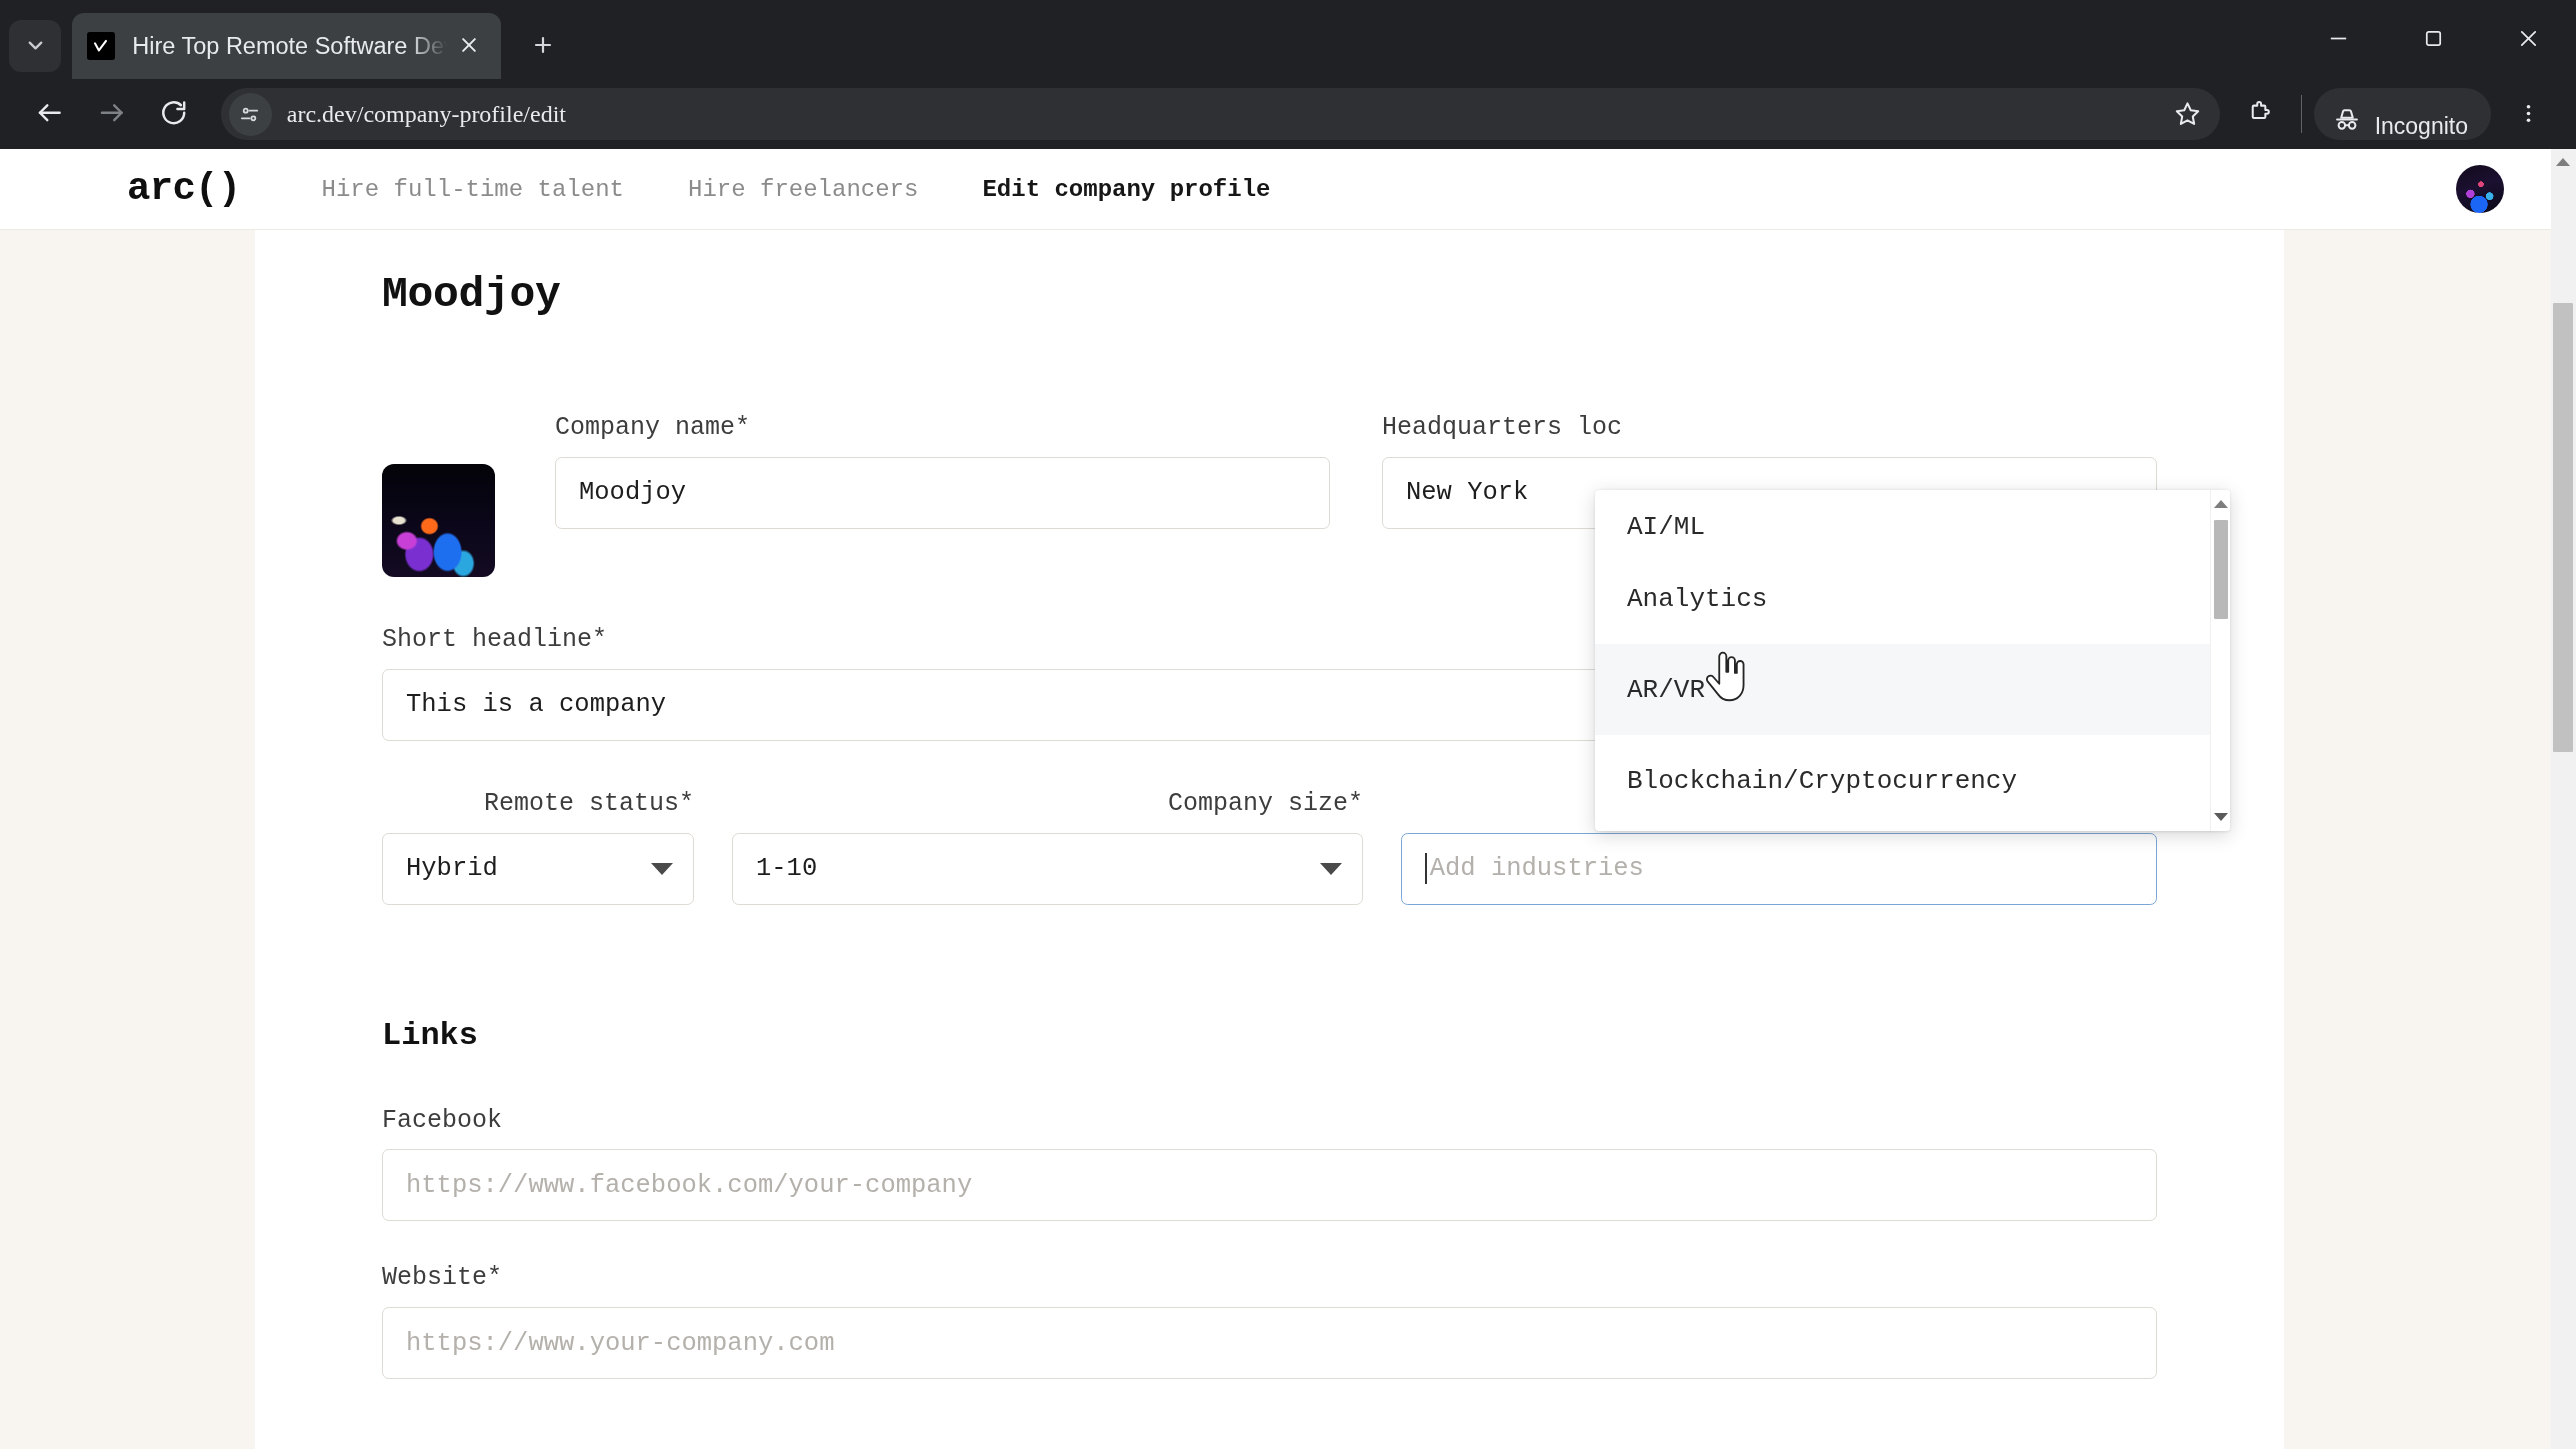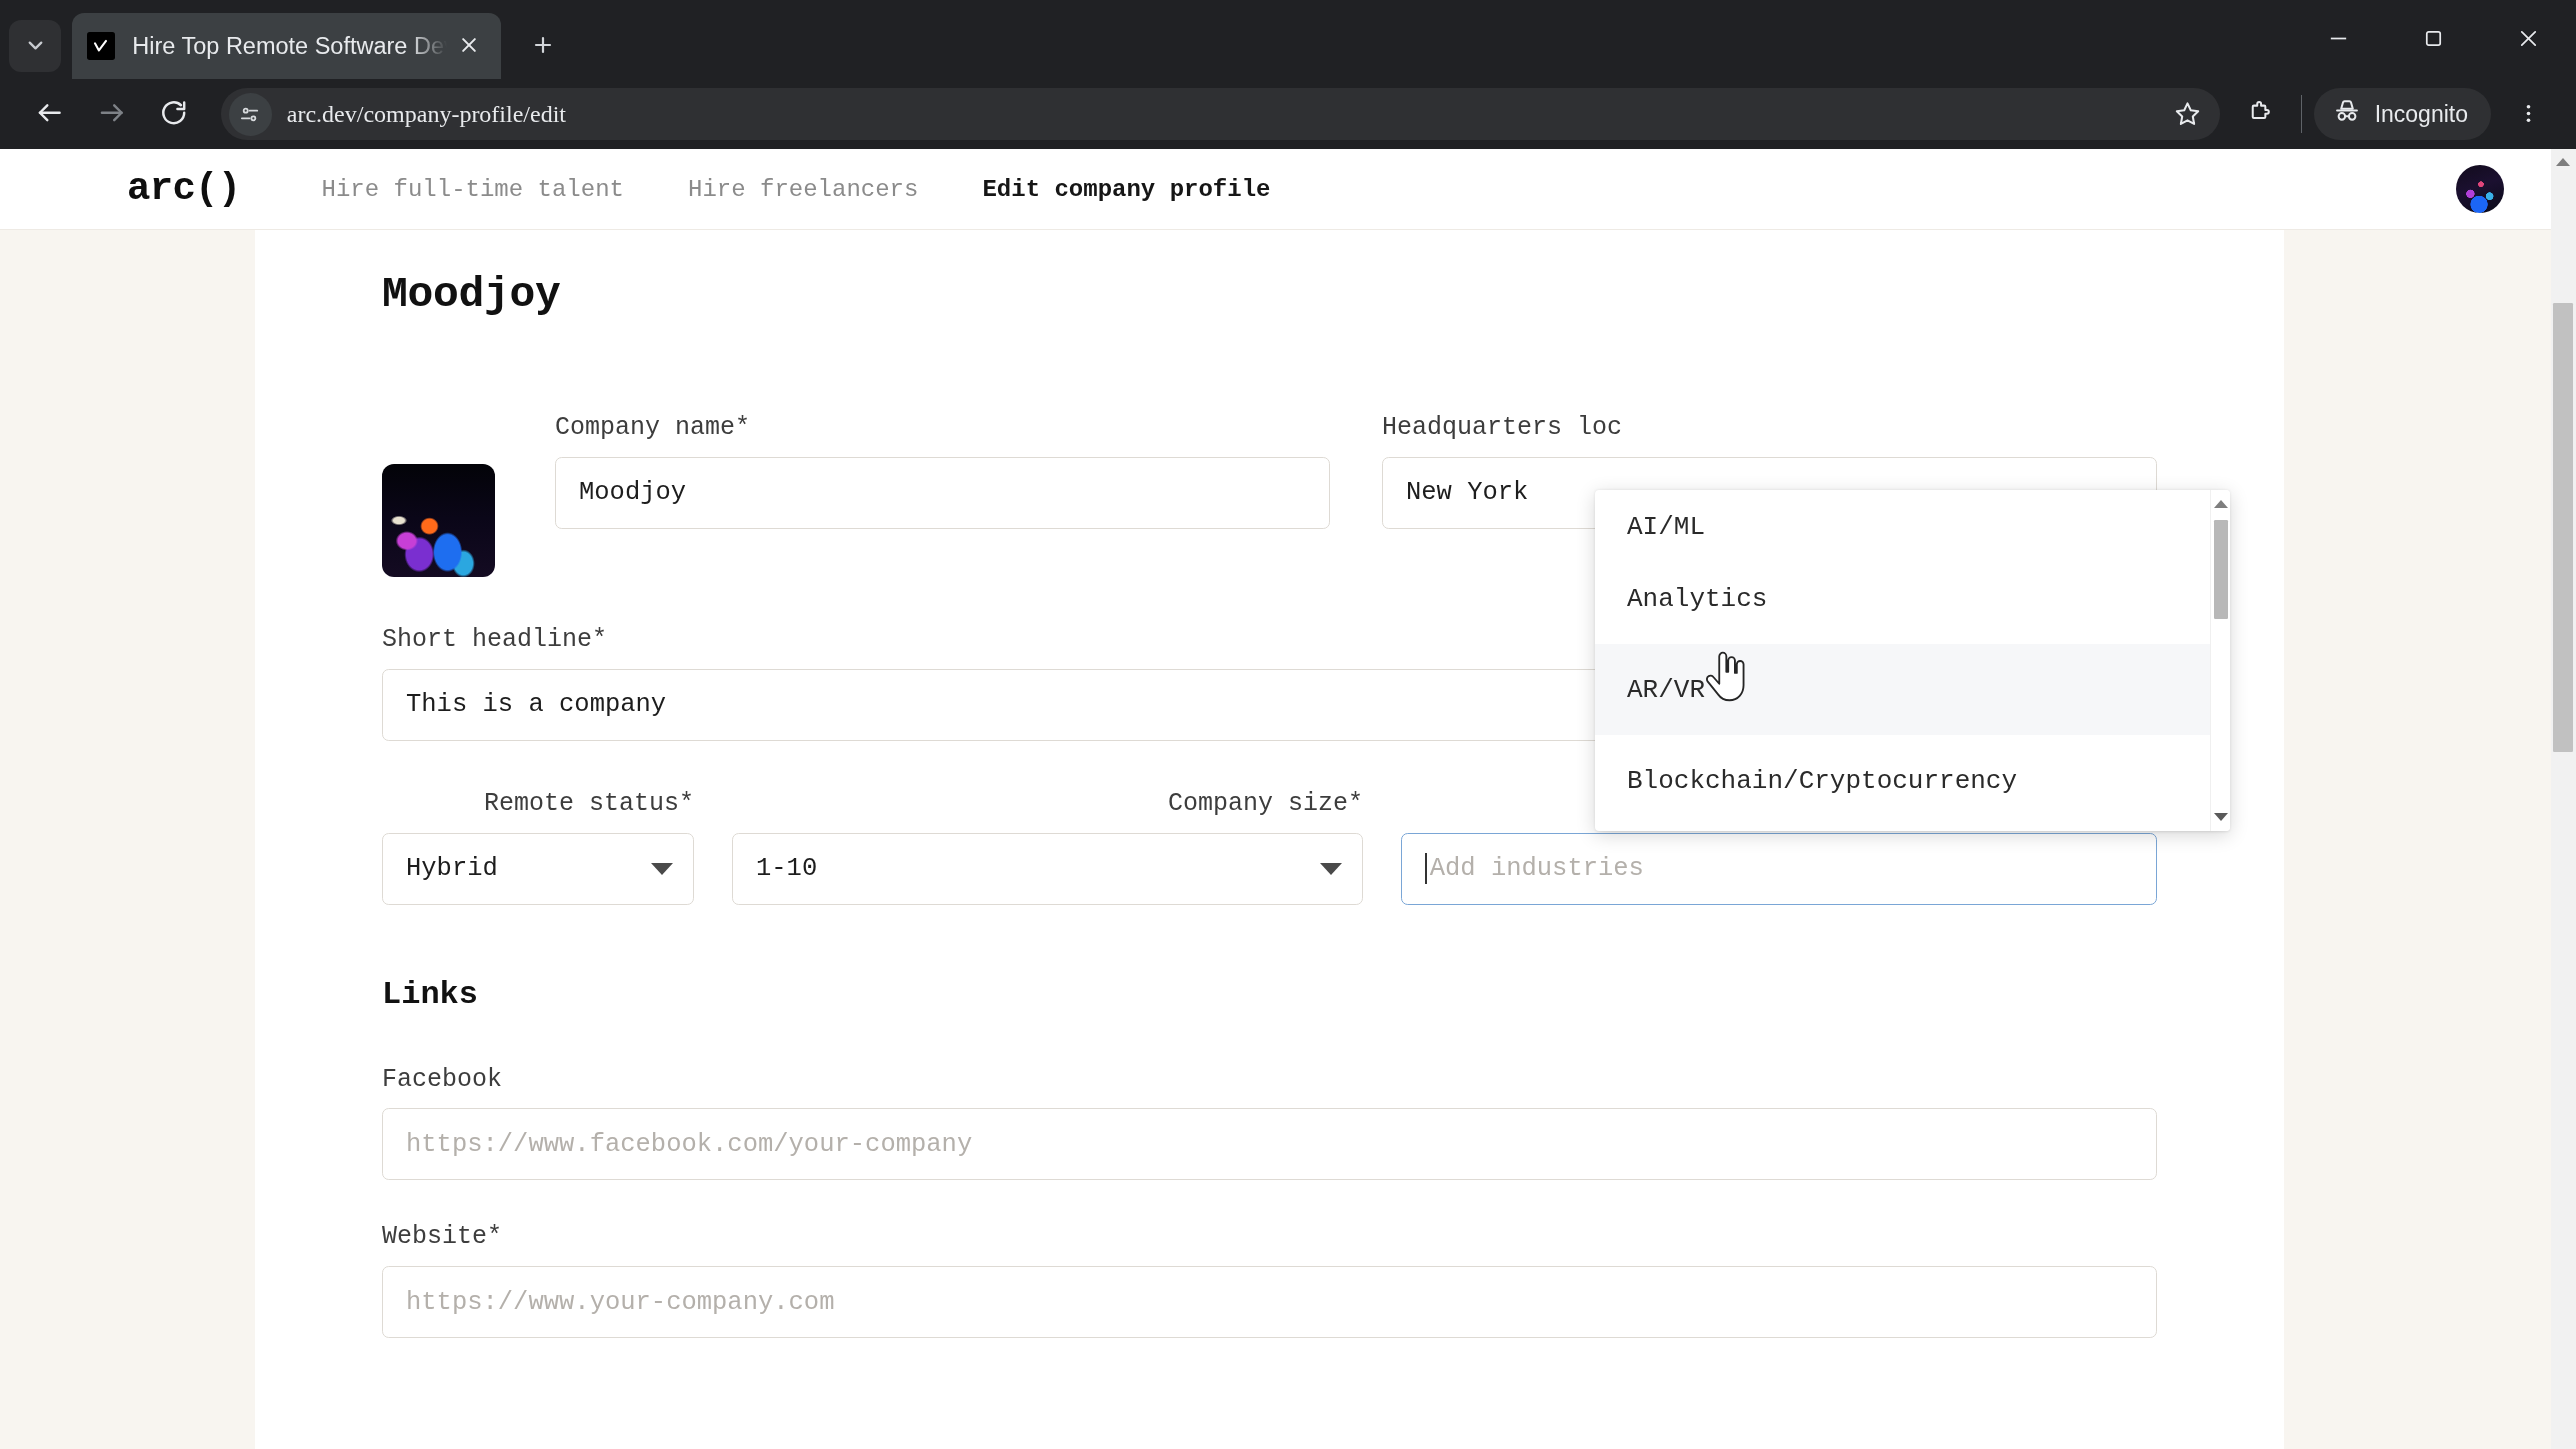--- a/index.html
+++ b/index.html
@@ -84,21 +84,21 @@
   .omni-icon svg { width: 23px; height: 23px; }
   .omni-url { color: #e8eaed; font-size: 24px; flex: 1 1 auto; white-space: nowrap; }
   .omni-star { width: 47px; height: 47px; display: flex; align-items: center; justify-content: center; flex:0 0 auto;}
   .omni-star svg { width: 27px; height: 27px; }
 
   .ext-btn { width: 58px; height: 58px; display:flex; align-items:center; justify-content:center; flex:0 0 auto;}
   .ext-btn svg { width: 27px; height: 27px; }
   .tb-divider { width: 1.3px; height: 38px; background: #5f6368; margin: 0 12px; flex: 0 0 auto;}
   .incognito-pill {
     height: 52px; background: #2f3033; border-radius: 27px; display: flex;
-    align-items: center; padding: 0 23px 0 19px; flex: 0 0 auto;
+    align-items: flex-end; padding: 0 23px 0 19px; flex: 0 0 auto;
   }
   .incognito-pill svg { width: 28px; height: 28px; margin-right: 13.4px; }
   .incognito-pill span { color: #e8eaed; font-size: 23px; white-space: nowrap; }
   .menu-btn { width: 58px; height: 58px; display:flex; align-items:center; justify-content:center; flex:0 0 auto; margin-left: 8px;}
   .menu-btn svg { width: 23px; height: 23px; }
 
   
   .viewport {
     position: absolute; left: 0; top: 149px; width: 2576px; height: 1300px;
     background: #f8f5f0; overflow: hidden; font-family: Liberation Mono, monospace;
@@ -177,21 +177,21 @@
 
   .select {
     height: 72px; border: 0.7px solid #dedad4; border-radius: 6.7px; background: #fff;
     display: flex; align-items: center; padding: 0 20px 0 23px;
     font-size: 25.5px; color: #1d1d1d; justify-content: space-between;
   }
   .caret { width: 0; height: 0; border-left: 11.4px solid transparent; border-right: 11.4px solid transparent; border-top: 12.7px solid #4a4a4a; }
 
   .row2 { display: flex; gap: 38px; margin-top: 48px; text-align: right; }
 
-  .links-block { margin-top: 71px; }
+  .links-block { margin-top: 112px; }
   .link-field { margin-top: 42px; }
 
   
   .dropdown {
     position: absolute; left: 1595px; top: 341px; width: 635px; height: 341px;
     background: #fff; border-radius: 4px;
     box-shadow: 0 4px 19px rgba(0,0,0,0.16), 0 0.7px 2.7px rgba(0,0,0,0.10);
     overflow: hidden; z-index: 40;
   }
   .dropdown-list { position: absolute; left: 0; top: 0; right: 20px; bottom: 0; }

